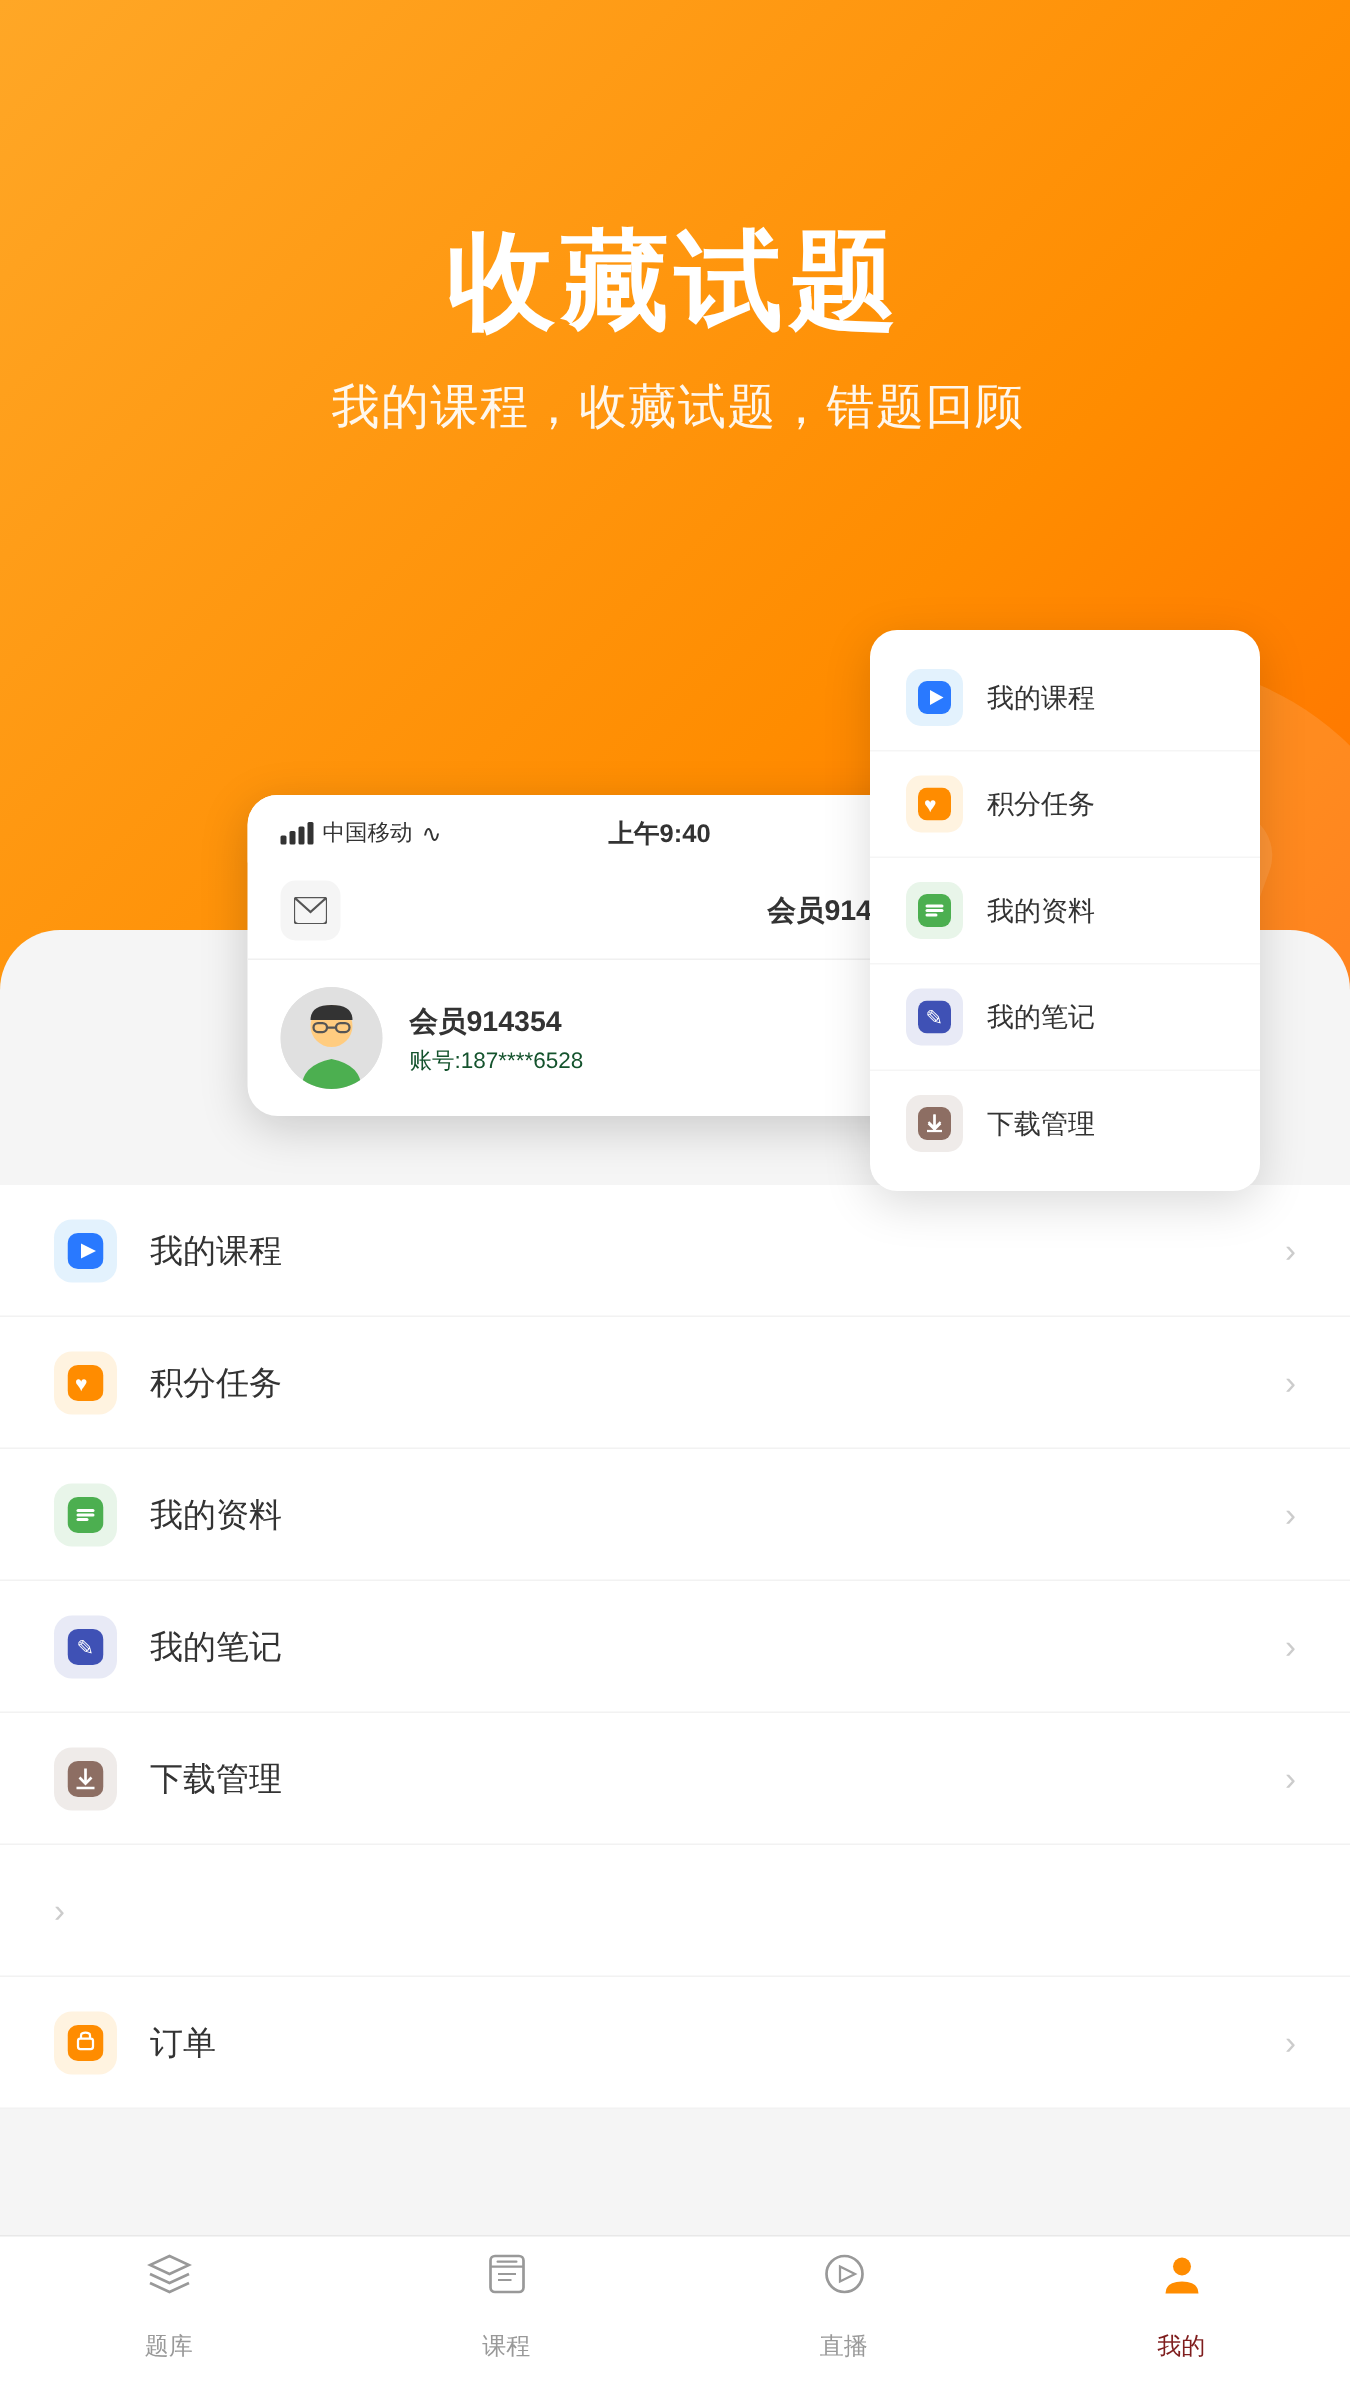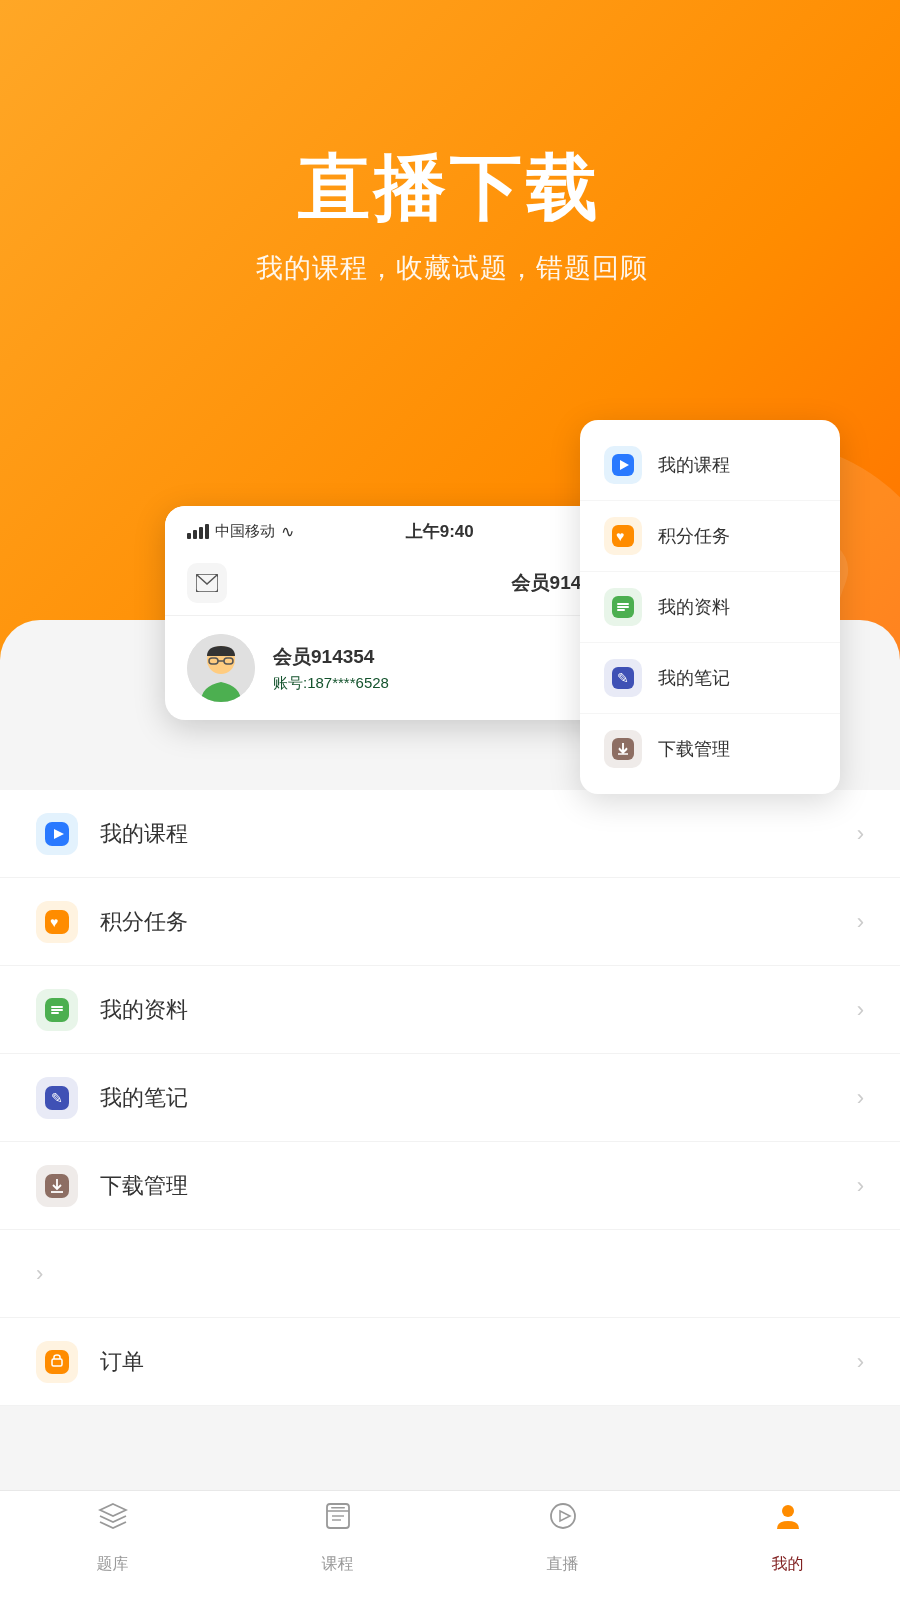--- a/index.html
+++ b/index.html
@@ -52,37 +52,37 @@
       font-weight: 700;
       letter-spacing: 4px;
     }
 
     .hero-subtitle {
       position: absolute;
       top: 250px;
       left: 4px; right: 0;
       text-align: center;
       color: rgba(255,255,255,0.92);
-      font-size: 27px;
+      font-size: 32px;
       font-weight: 400;
       letter-spacing: 1px;
     }
 
     
     .white-bg {
       position: absolute;
       top: 620px; left: 0; right: 0; bottom: 0;
       background: #f5f5f5;
       border-radius: 40px 40px 0 0;
     }
 
     
     .phone-card {
       position: absolute;
-      top: 506px;
+      top: 530px;
       left: 165px;
       width: 470px;
       background: #fff;
       border-radius: 20px;
       box-shadow: 0 8px 32px rgba(0,0,0,0.18);
       overflow: hidden;
       z-index: 10;
     }
 
     .phone-status-bar {
@@ -296,21 +296,21 @@
     .nav-item.active .nav-icon,
     .nav-item.active .nav-label {
       color: #7f1d1d;
     }
   </style>
 </head>
 <body>
 
 <div class="orange-bg"></div>
 
-<h1 class="hero-title">直播下载</h1>
+<h1 class="hero-title">收藏试题</h1>
 <p class="hero-subtitle">我的课程，收藏试题，错题回顾</p>
 
 <div class="white-bg"></div>
 
 <div class="floating-menu">
   <div class="floating-menu-item">
     <div class="menu-icon-box" style="background:#E3F2FD;">
       <svg width="22" height="22" viewBox="0 0 22 22" fill="none">
         <rect width="22" height="22" rx="6" fill="#2979FF"></rect>
         <polygon points="8,6 17,11 8,16" fill="white"></polygon>

